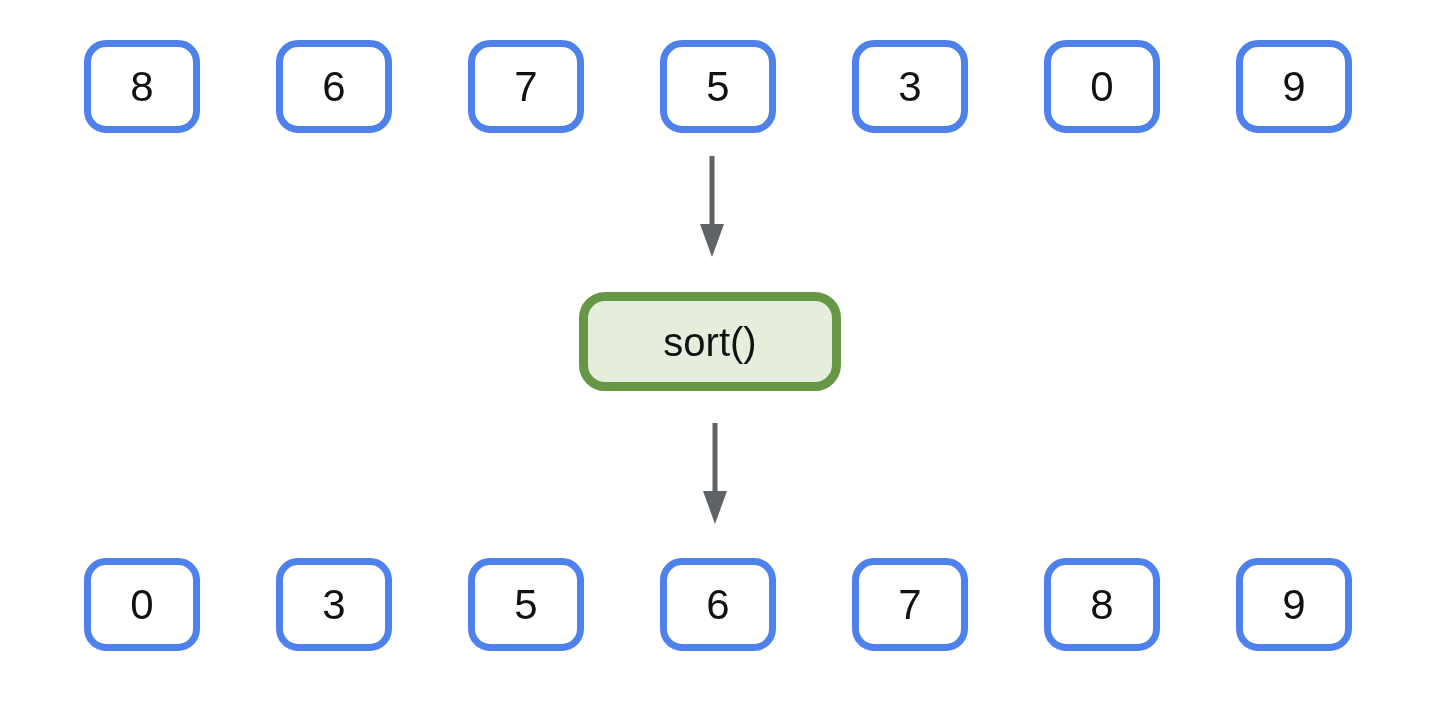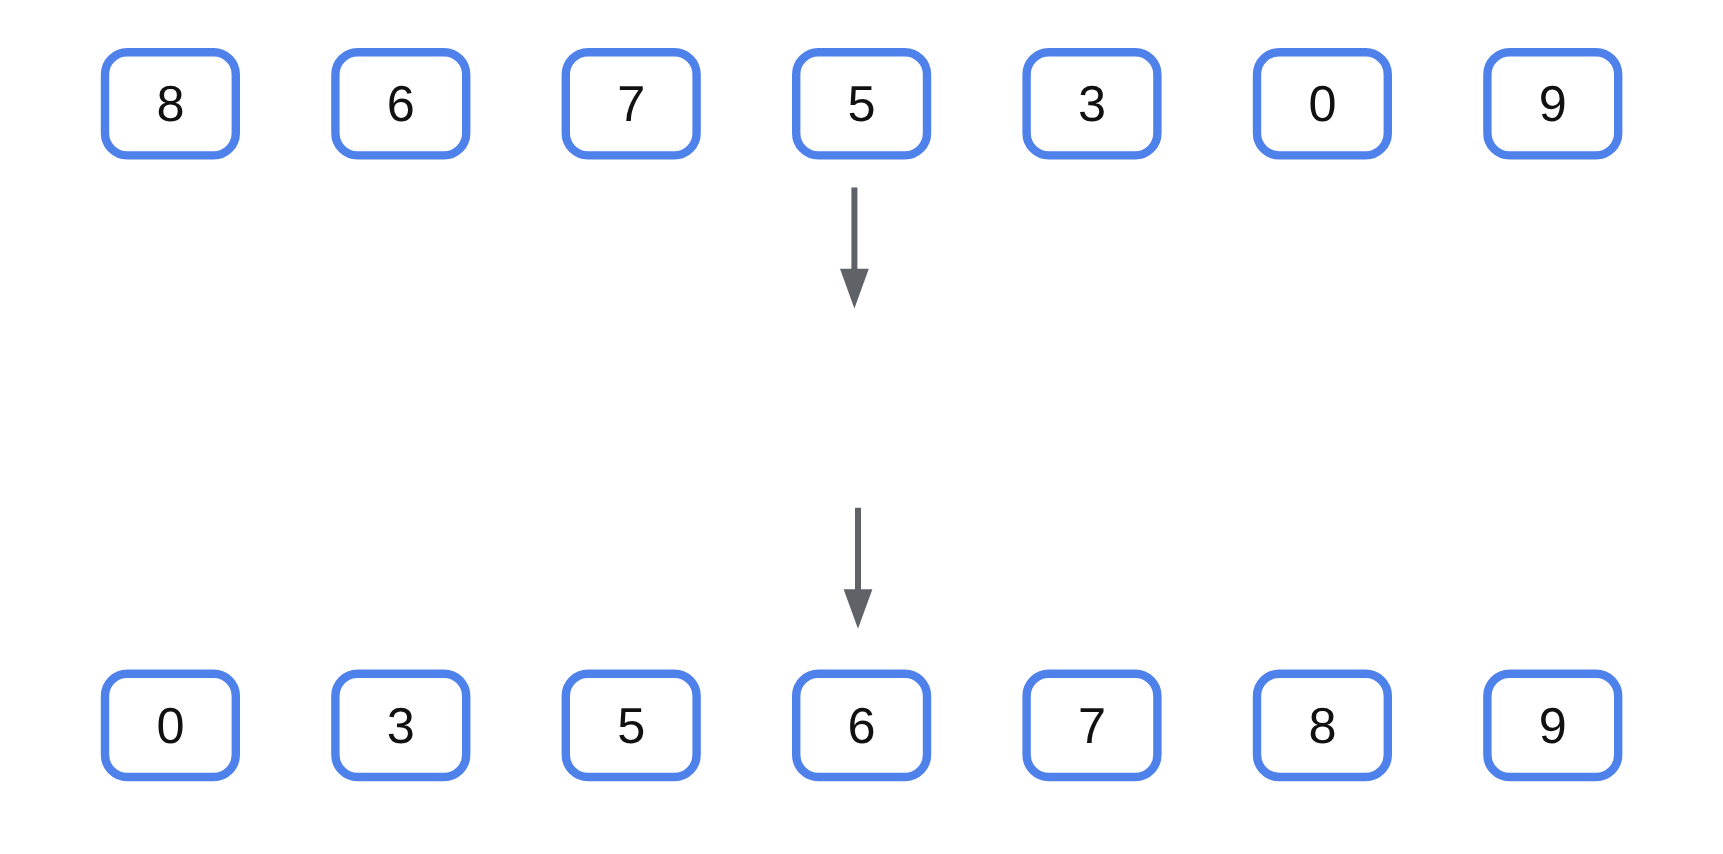--- a/index.html
+++ b/index.html
@@ -98,20 +98,23 @@
     <div class="num-box">
         <span>9</span>
       </div>
   </div>
 
   <svg class="arrow first" viewBox="0 0 28 102" aria-hidden="true">
     <line x1="14" y1="0" x2="14" y2="70"></line>
     <polygon points="2,68 26,68 14,101"></polygon>
   </svg>
 
+  <div class="sort-box">
+    <span>sort()</span>
+  </div>
 
   <svg class="arrow second" viewBox="0 0 28 102" aria-hidden="true">
     <line x1="14" y1="0" x2="14" y2="70"></line>
     <polygon points="2,68 26,68 14,101"></polygon>
   </svg>
 
   <div class="array-row bottom">
     <div class="num-box">
         <span>0</span>
       </div>

